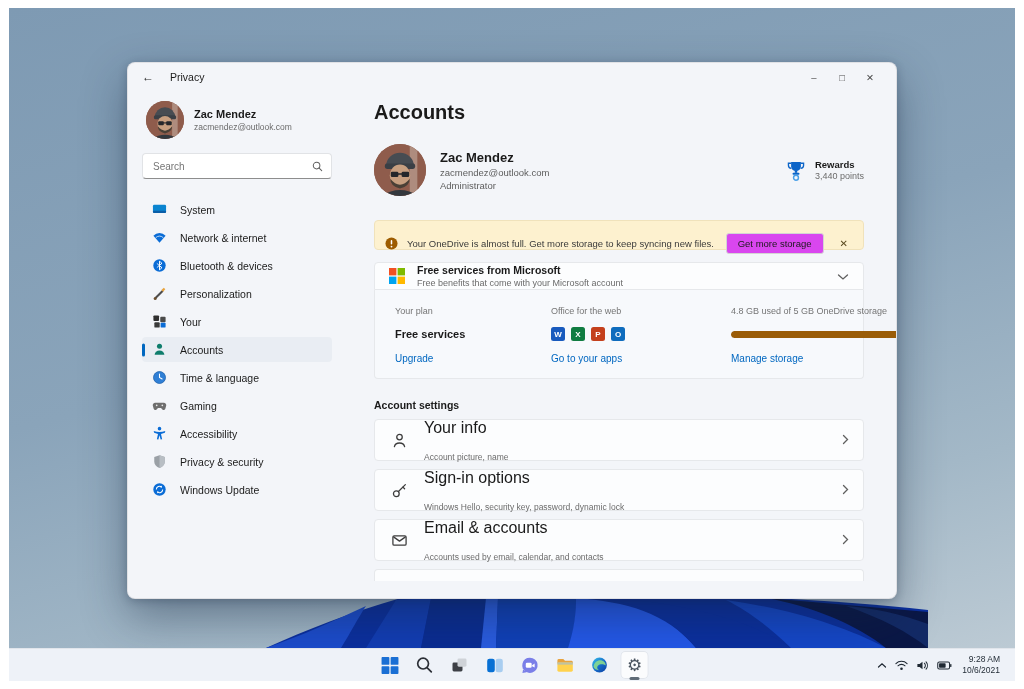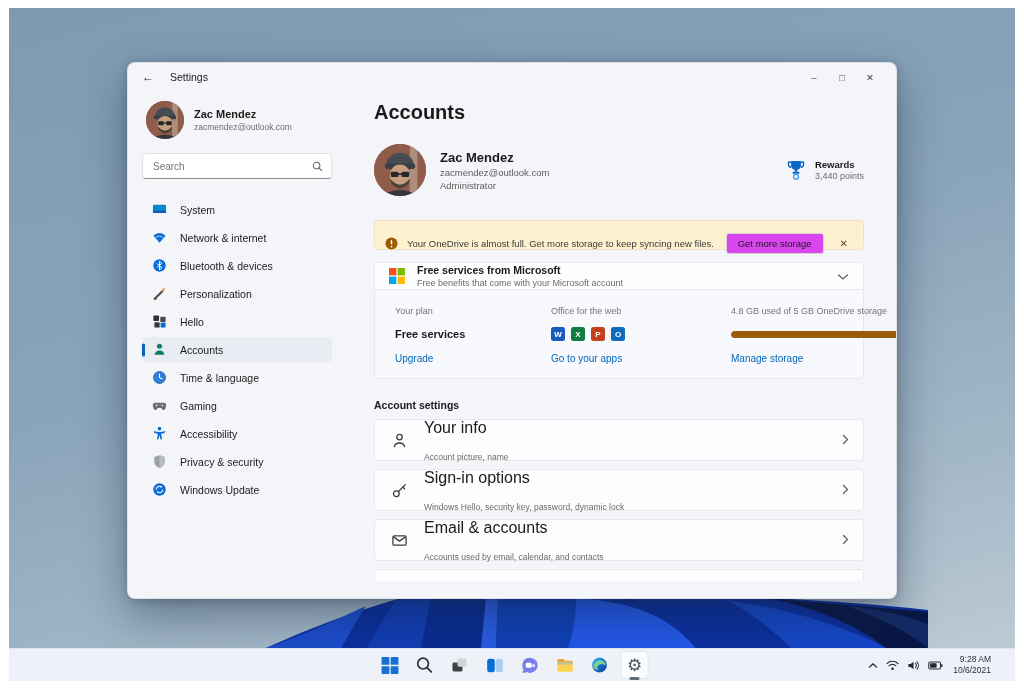--- a/index.html
+++ b/index.html
@@ -29,21 +29,21 @@
     width:26px; height:26px; display:flex; align-items:center; justify-content:center;
     border-radius:4px; position:relative;
   }
   .tb-icon.active { background:rgba(255,255,255,0.75); box-shadow:0 0 0 1px rgba(0,0,0,0.05); }
   .tb-icon.active::after {
     content:""; position:absolute; bottom:-2px; left:50%; transform:translateX(-50%);
     width:10px; height:3px; border-radius:2px; background:#5f6b76;
   }
   .gear-glyph { font-family:"DejaVu Sans",sans-serif; font-size:17px; color:#4b5560; line-height:1; }
   .tray {
-    position:absolute; right:24px; top:0; height:100%;
+    position:absolute; right:15px; top:0; height:100%;
     display:flex; align-items:center; gap:10px;
   }
   .tray-icons { display:flex; align-items:center; gap:8px; }
   .clock { text-align:right; font-size:8.5px; color:#1f2933; line-height:1.35; }
   
   .win {
     position:absolute; left:118px; top:54px; width:770px; height:537px;
     background:#f3f5f9; border-radius:8px; overflow:hidden;
     box-shadow:0 18px 45px rgba(20,35,60,0.42), 0 2px 8px rgba(20,35,60,0.25);
     border:1px solid rgba(0,0,0,0.08);
@@ -82,21 +82,21 @@
   }
   .nav-icon { width:15px; height:15px; display:flex; flex:0 0 auto; }
   .nav-label { font-size:10.5px; color:#1b1b1b; white-space:nowrap; }
   
   .content { flex:1; padding:2px 32px 0 28px; overflow:hidden; }
   .page-title { font-size:20px; font-weight:bold; color:#1a1a1a; margin-top:8px; }
   .profile-row { margin-top:20px; display:flex; align-items:center; }
   .pr-info { margin-left:14px; }
   .pr-name { font-size:13px; font-weight:bold; color:#1a1a1a; }
   .pr-email, .pr-role { font-size:9.5px; color:#5d5d5d; margin-top:2px; }
-  .rewards { margin-left:auto; display:flex; align-items:flex-start; gap:8px; }
+  .rewards { margin-left:auto; display:flex; align-items:center; gap:8px; }
   .rw-label { font-size:9.5px; font-weight:bold; color:#1a1a1a; }
   .rw-points { font-size:9px; color:#6b6b6b; margin-top:1px; }
   .banner {
     margin-top:24px; height:30px; background:#fdf1cf; border:1px solid #f0e2bb;
     border-radius:4px; display:flex; align-items:center; padding:16px 8px 0 10px; gap:9px;
   }
   .banner-msg { font-size:9.5px; color:#3a3a3a; }
   .banner-btn {
     margin-left:auto; background:#d946ef; border:1px solid #d4d4d4; border-radius:3px;
     font-size:9.5px; color:#1a1a1a; padding:4px 11px; white-space:nowrap;
@@ -152,21 +152,21 @@
     <path d="M330 0 C 380 4, 420 14, 450 50 L322 50 C 328 32, 330 16, 330 0 Z" fill="#2458e8"></path>
     <path d="M355 0 C 420 2, 500 18, 545 50 L450 50 C 425 20, 395 6, 355 0 Z" fill="#0b2f9e"></path>
     <path d="M480 2 C 540 10, 600 28, 640 50 L545 50 C 520 26, 500 12, 480 2 Z" fill="#1547c8"></path>
     <path d="M520 0 L682 14 L682 50 L640 50 C 610 26, 565 8, 520 0 Z" fill="#0a1746"></path>
     <path d="M600 8 C 635 20, 662 34, 682 50 L682 26 C 655 16, 628 10, 600 8 Z" fill="#132a66"></path>
   </svg>
 
   <div class="win">
     <div class="titlebar">
       <span class="back-btn">←</span>
-      <span class="tb-title">Settings</span>
+      <span class="tb-title">Privacy</span>
       <span class="win-controls">
         <span class="wc">–</span>
         <span class="wc">□</span>
         <span class="wc">✕</span>
       </span>
     </div>
 
     <div class="win-body">
 
       <div class="sidebar">
@@ -241,21 +241,21 @@
           </div>
           <div class="nav-item">
             <span class="nav-icon">
                 <svg viewBox="0 0 16 16">
                   <rect x="1.5" y="1.5" width="6" height="6" rx="1" fill="#2f2f2f"></rect>
                   <rect x="8.8" y="3" width="5.7" height="5.7" rx="1" fill="#4a4a4a"></rect>
                   <rect x="2.5" y="8.8" width="5.7" height="5.7" rx="1" fill="#3a3a3a"></rect>
                   <rect x="9.2" y="9.2" width="5.3" height="5.3" rx="1" fill="#0a6cd6"></rect>
                 </svg>
               </span>
-            <span class="nav-label">Hello</span>
+            <span class="nav-label">Your</span>
           </div>
           <div class="nav-item selected">
             <span class="nav-icon">
                 <svg viewBox="0 0 16 16">
                   <circle cx="8" cy="4.6" r="2.7" fill="#0f7d6c"></circle>
                   <path d="M2.8 13.6 a5.2 4.6 0 0 1 10.4 0 Z" fill="#0f7d6c"></path>
                 </svg>
               </span>
             <span class="nav-label">Accounts</span>
           </div>

